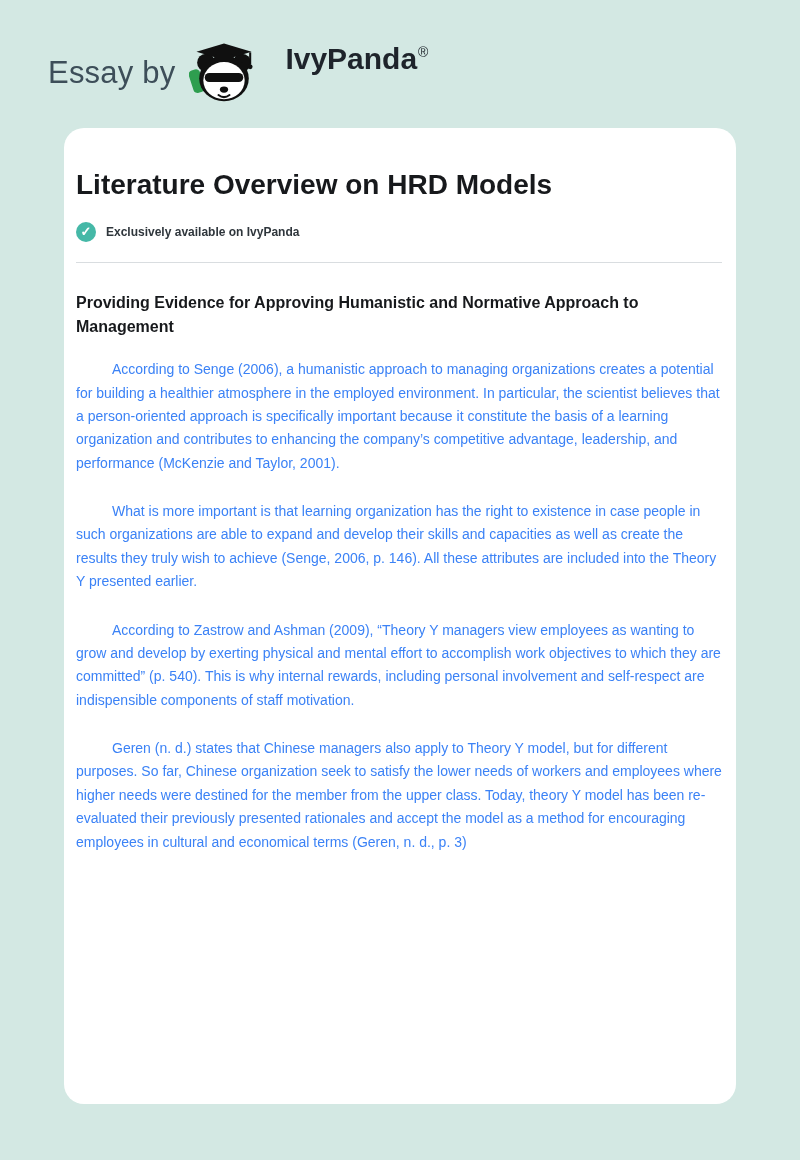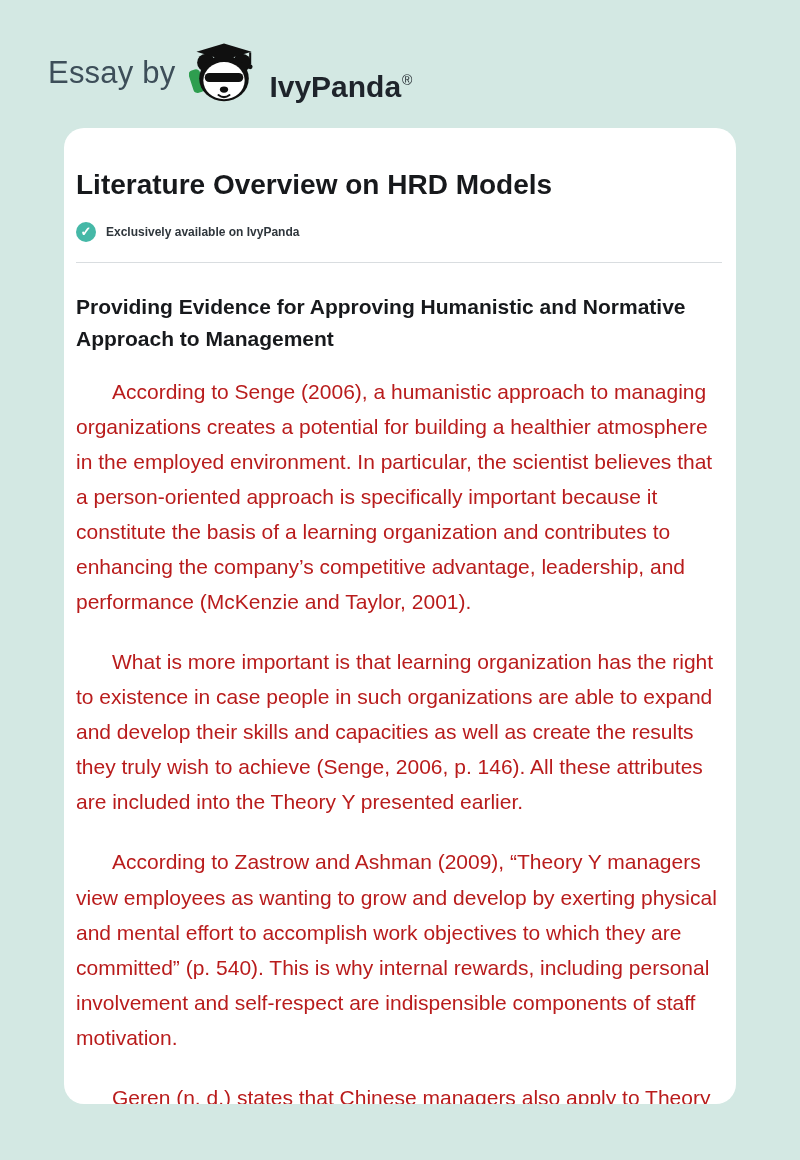--- a/index.html
+++ b/index.html
@@ -23,22 +23,22 @@
     padding: 36px 0 0 48px;
     height: 110px;
   }
   .essay-by {
     font-size: 31px;
     color: #3d4e59;
     letter-spacing: 0.2px;
   }
   .logo-wrap {
     display: flex;
-    align-items: flex-end;
-    gap: 10px;
+    align-items: flex-start;
+    gap: 26px;
     cursor: pointer;
   }
   .brand {
     font-size: 30px;
     font-weight: 700;
     color: #1e242b;
     display: inline-flex;
     align-items: flex-start;
   }
   .brand sup {
@@ -88,30 +88,30 @@
     font-size: 12px;
     font-weight: 700;
     color: #2f363c;
   }
   hr.divider {
     border: 0;
     border-top: 1px solid #d9dde0;
     margin: 0 0 8px 0;
   }
   h2.section-heading {
-    font-size: 21px;
+    font-size: 16px;
     line-height: 1.55;
     color: #17191c;
     font-weight: 700;
     margin: 28px 0 18px 0;
   }
   p.essay-paragraph {
-    font-size: 21px;
+    font-size: 14px;
     line-height: 1.67;
-    color: #b91c1c;
+    color: #3b82f6;
     text-indent: 36px;
     margin: 0 0 25px 0;
   }
 </style>
 </head>
 <body>
 
 <header class="site-header">
   <span class="essay-by">Essay by</span>
 

